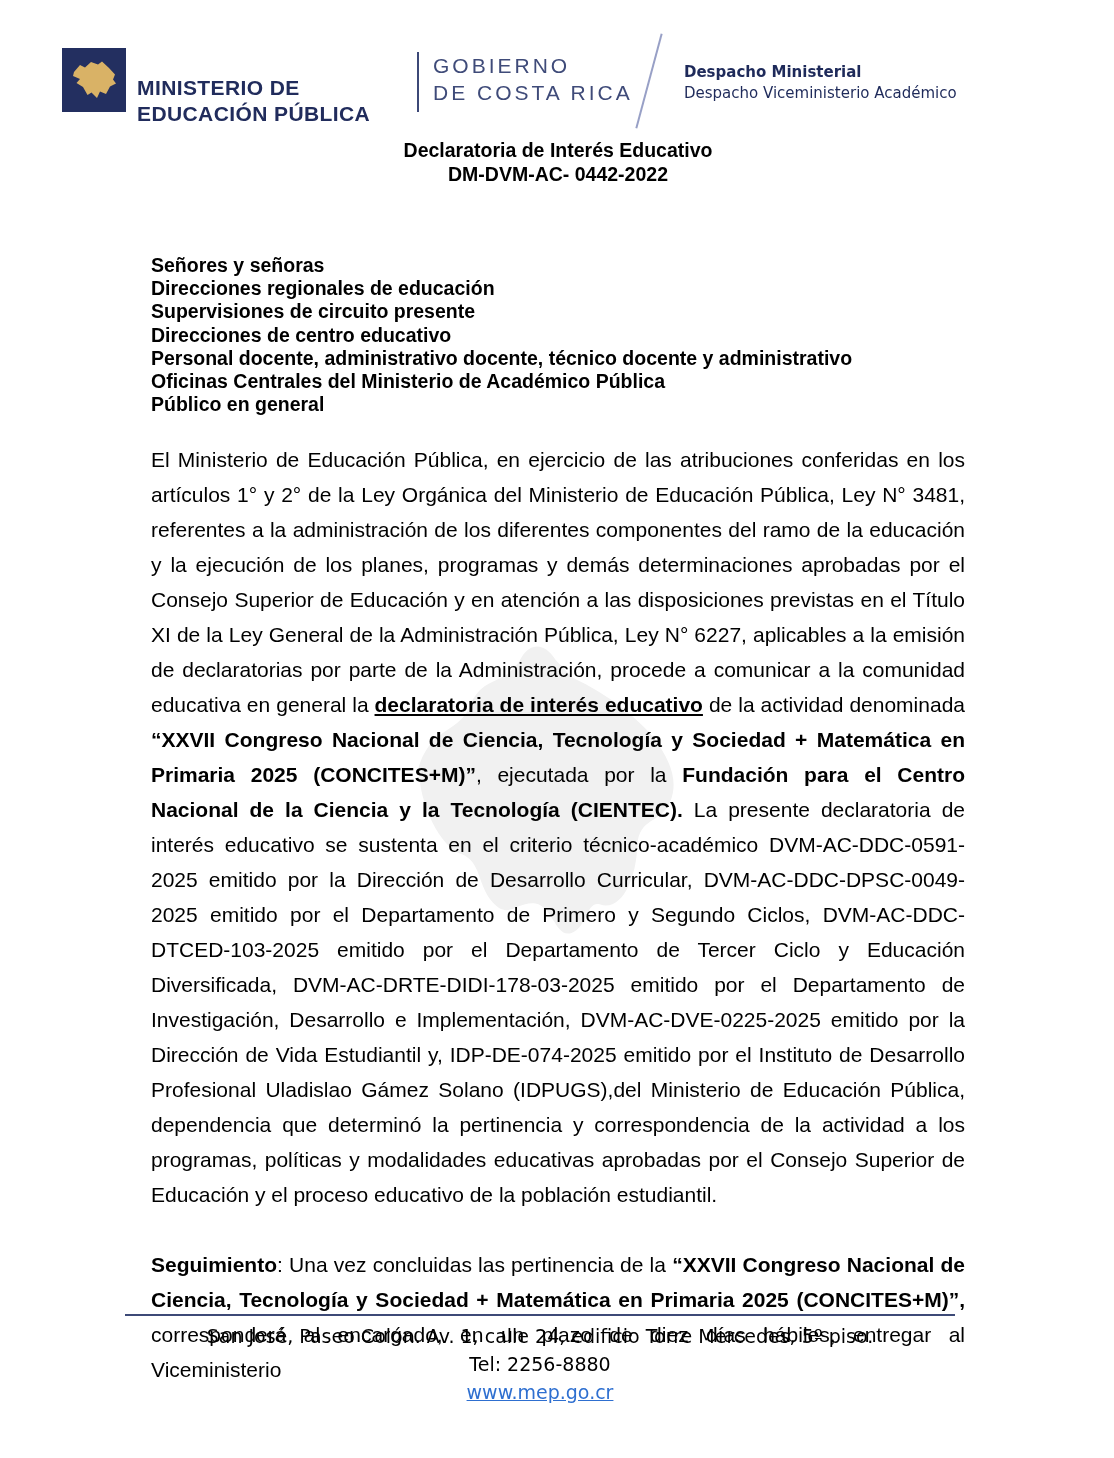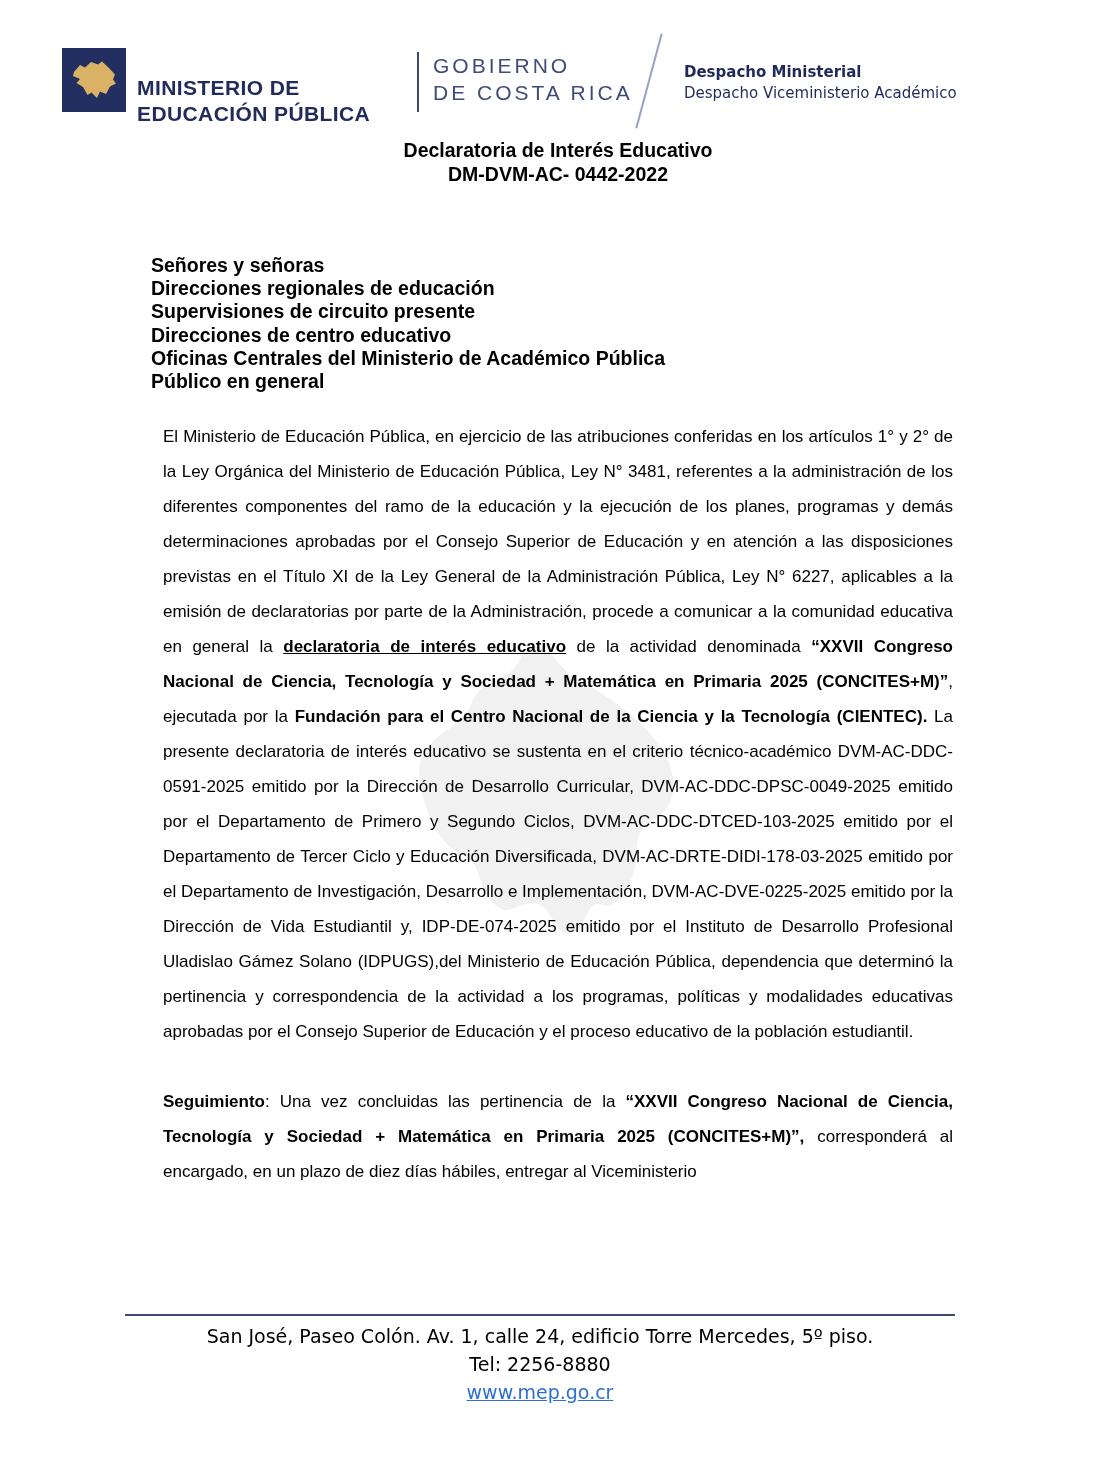--- a/index.html
+++ b/index.html
@@ -37,21 +37,21 @@
   .office-block{
     position:absolute;left:684px;top:62px;
     font-family:"DejaVu Sans", sans-serif;font-size:15px;line-height:21px;
   }
   .office-block .line1{font-weight:bold;}
   
   .content{position:absolute;left:151px;top:138px;width:814px;z-index:1;}
   .doc-title{text-align:center;font-weight:bold;font-size:19.5px;line-height:24px;}
   .recipients{margin-top:68px;font-size:19.5px;line-height:23.2px;font-weight:bold;}
   .body-paragraph{
-    margin:12px;text-align:justify;font-size:17px;line-height:35px;
+    margin:0;text-align:justify;font-size:21px;line-height:35px;
   }
   .para1{margin-top:26px;}
   .para2{margin-top:35px;}
   .body-paragraph span.b{font-weight:bold;}
   .body-paragraph span.u{text-decoration:underline;}
   
   .footer{
     position:absolute;left:125px;top:1314px;width:830px;z-index:1;
     text-align:center;
     font-family:"DejaVu Sans", sans-serif;font-size:19px;line-height:28px;
@@ -94,20 +94,21 @@
   <div class="doc-title">
     <div>Declaratoria de Interés Educativo</div>
     <div>DM-DVM-AC- 0442-2022</div>
   </div>
 
   <div class="recipients">
     <div>Señores y señoras</div>
     <div>Direcciones regionales de educación</div>
     <div>Supervisiones de circuito presente</div>
     <div>Direcciones de centro educativo</div>
+    <div>Personal docente, administrativo docente, técnico docente y administrativo</div>
     <div>Oficinas Centrales del Ministerio de Académico Pública</div>
     <div>Público en general</div>
   </div>
 
   <p class="body-paragraph para1"><span>El Ministerio de Educación Pública, en ejercicio de las atribuciones conferidas en los artículos 1° y 2° de la Ley Orgánica del Ministerio de Educación Pública, Ley N° 3481, referentes a la administración de los diferentes componentes del ramo de la educación y la ejecución de los planes, programas y demás determinaciones aprobadas por el Consejo Superior de Educación y en atención a las disposiciones previstas en el Título XI de la Ley General de la Administración Pública, Ley N° 6227, aplicables a la emisión de declaratorias por parte de la Administración, procede a comunicar a la comunidad educativa en general la </span><span class="b u">declaratoria de interés educativo</span><span> de la actividad denominada </span><span class="b">“XXVII Congreso Nacional de Ciencia, Tecnología y Sociedad + Matemática en Primaria 2025 (CONCITES+M)”</span><span>, ejecutada por la </span><span class="b">Fundación para el Centro Nacional de la Ciencia y la Tecnología (CIENTEC).</span><span> La presente declaratoria de interés educativo se sustenta en el criterio técnico-académico DVM-AC-DDC-0591-2025 emitido por la Dirección de Desarrollo Curricular, DVM-AC-DDC-DPSC-0049-2025 emitido por el Departamento de Primero y Segundo Ciclos, DVM-AC-DDC-DTCED-103-2025 emitido por el Departamento de Tercer Ciclo y Educación Diversificada, DVM-AC-DRTE-DIDI-178-03-2025 emitido por el Departamento de Investigación, Desarrollo e Implementación, DVM-AC-DVE-0225-2025 emitido por la Dirección de Vida Estudiantil y,  IDP-DE-074-2025 emitido por el Instituto de Desarrollo Profesional Uladislao Gámez Solano (IDPUGS),del Ministerio de Educación Pública, dependencia que determinó la pertinencia y correspondencia de la actividad a los programas, políticas y modalidades educativas aprobadas por el Consejo Superior de Educación y el proceso educativo de la población estudiantil.</span></p>
   <p class="body-paragraph para2"><span class="b">Seguimiento</span><span>: Una vez concluidas las pertinencia de la </span><span class="b">“XXVII Congreso Nacional de Ciencia, Tecnología y Sociedad + Matemática en Primaria 2025 (CONCITES+M)”,</span><span> corresponderá al encargado, en un plazo de diez días hábiles, entregar al Viceministerio</span></p>
 </div>
 
 <div class="footer">
   <hr class="footer-rule" style="border-top-color: rgb(61, 74, 119);">

